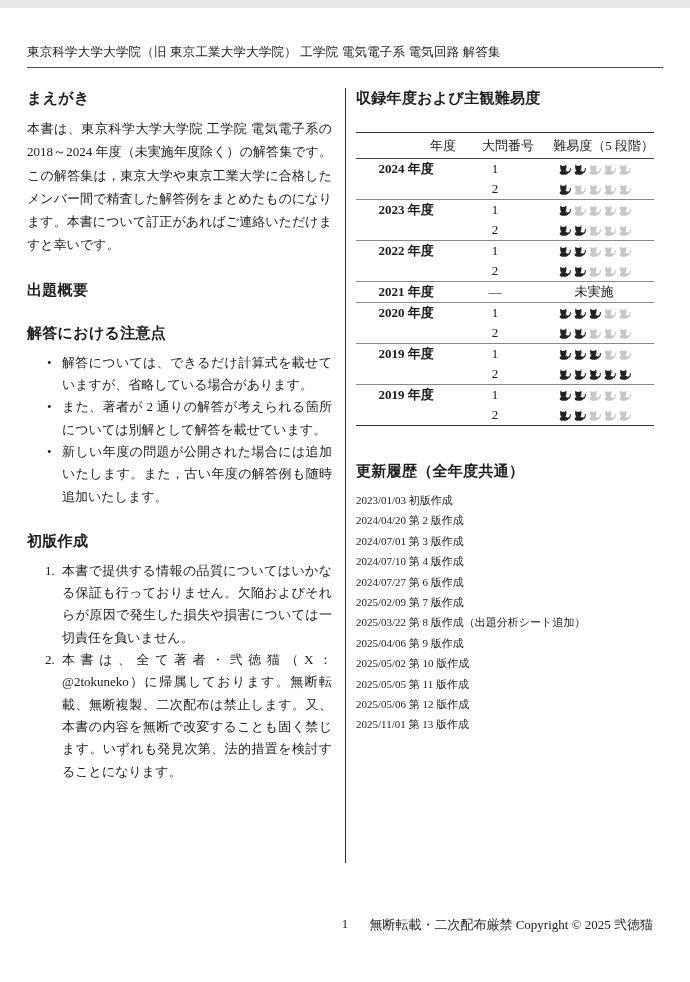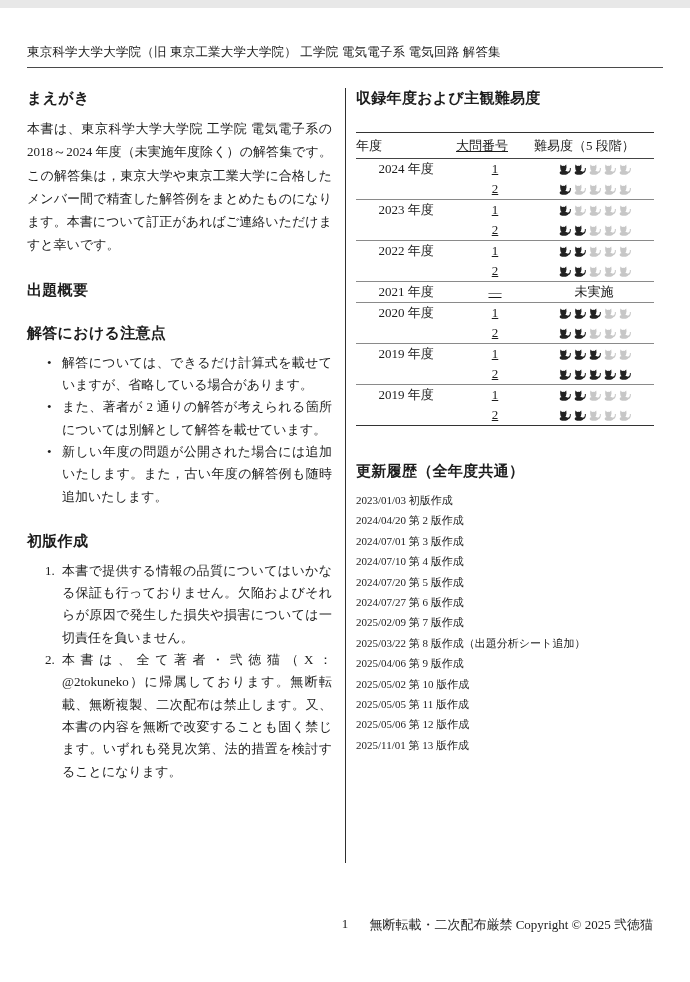--- a/index.html
+++ b/index.html
@@ -65,29 +65,29 @@
     width: 298px;
     margin-top: 24px;
     border-collapse: collapse;
     font-size: 13px;
     border-top: 1.4px solid #333;
     border-bottom: 1.4px solid #333;
   }
   .diff-table th {
     font-weight: normal;
     height: 25px;
-    text-align: left;
+    text-align: right;
     border-bottom: 1px solid #444;
     padding: 0;
   }
   .diff-table td { height: 20px; padding: 0; text-align: center; vertical-align: middle; }
   .diff-table tr.group-start td { border-top: 1px solid #8a8a8a; }
   .diff-table tr.first-group td { border-top: none; }
-  .col-year { width: 100px; }
-  .col-no   { width: 78px; text-decoration: underline; }
+  .col-year { width: 100px; font-weight: bold; }
+  .col-no   { width: 78px; }
   .col-rate { width: 120px; }
   .rating-cell { white-space: nowrap; line-height: 0; }
   .cat { margin: 0 1px; vertical-align: middle; }
   .cat.filled { fill: #222222; }
   .cat.empty  { fill: #c7c7c7; }
 
   
   .history-heading { margin-top: 36px; }
   .history-list { margin-top: 6px; font-size: 11px; }
   .history-entry { line-height: 20.4px; white-space: nowrap; }
@@ -572,21 +572,20 @@
             </tr>
           </tbody>
       </table>
 
       <div class="sec-heading history-heading">更新履歴（全年度共通）</div>
       <div class="history-list">
           <div class="history-entry">2023/01/03 初版作成</div>
           <div class="history-entry">2024/04/20 第 2 版作成</div>
           <div class="history-entry">2024/07/01 第 3 版作成</div>
           <div class="history-entry">2024/07/10 第 4 版作成</div>
-          <div class="history-entry">2024/07/20 第 5 版作成</div>
           <div class="history-entry">2024/07/27 第 6 版作成</div>
           <div class="history-entry">2025/02/09 第 7 版作成</div>
           <div class="history-entry">2025/03/22 第 8 版作成（出題分析シート追加）</div>
           <div class="history-entry">2025/04/06 第 9 版作成</div>
           <div class="history-entry">2025/05/02 第 10 版作成</div>
           <div class="history-entry">2025/05/05 第 11 版作成</div>
           <div class="history-entry">2025/05/06 第 12 版作成</div>
           <div class="history-entry">2025/11/01 第 13 版作成</div>
         </div>
     </div>

